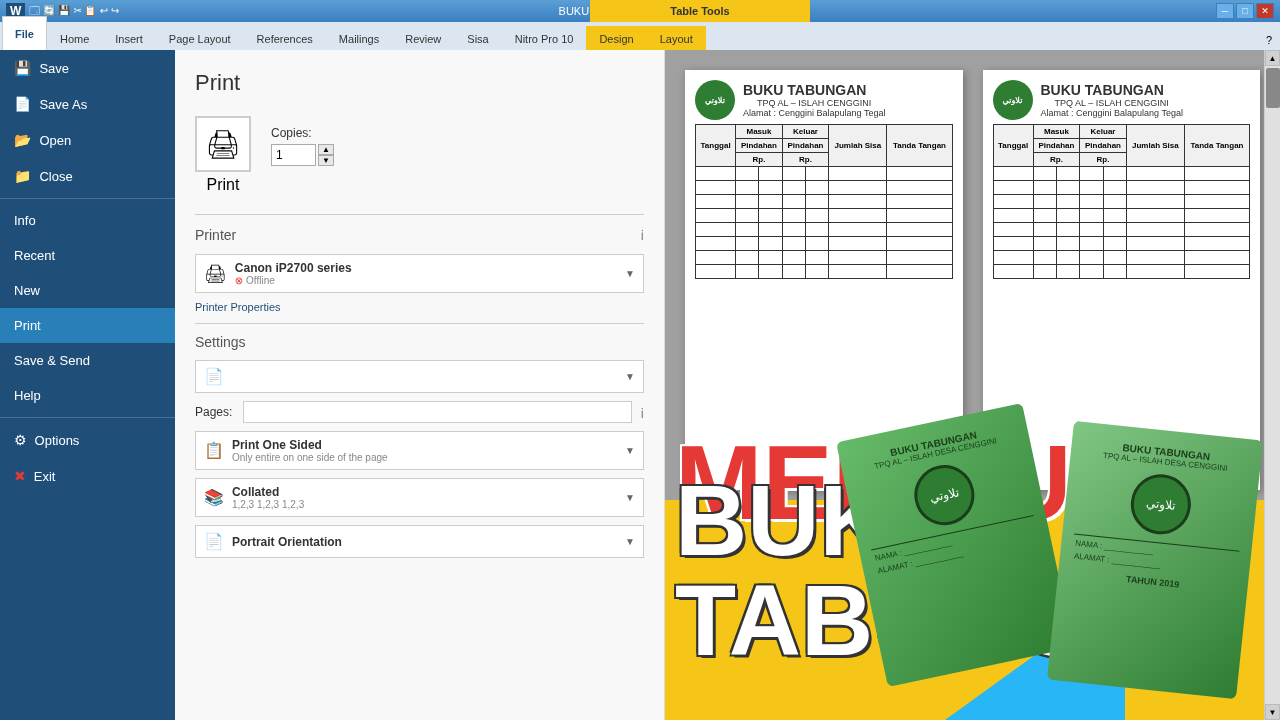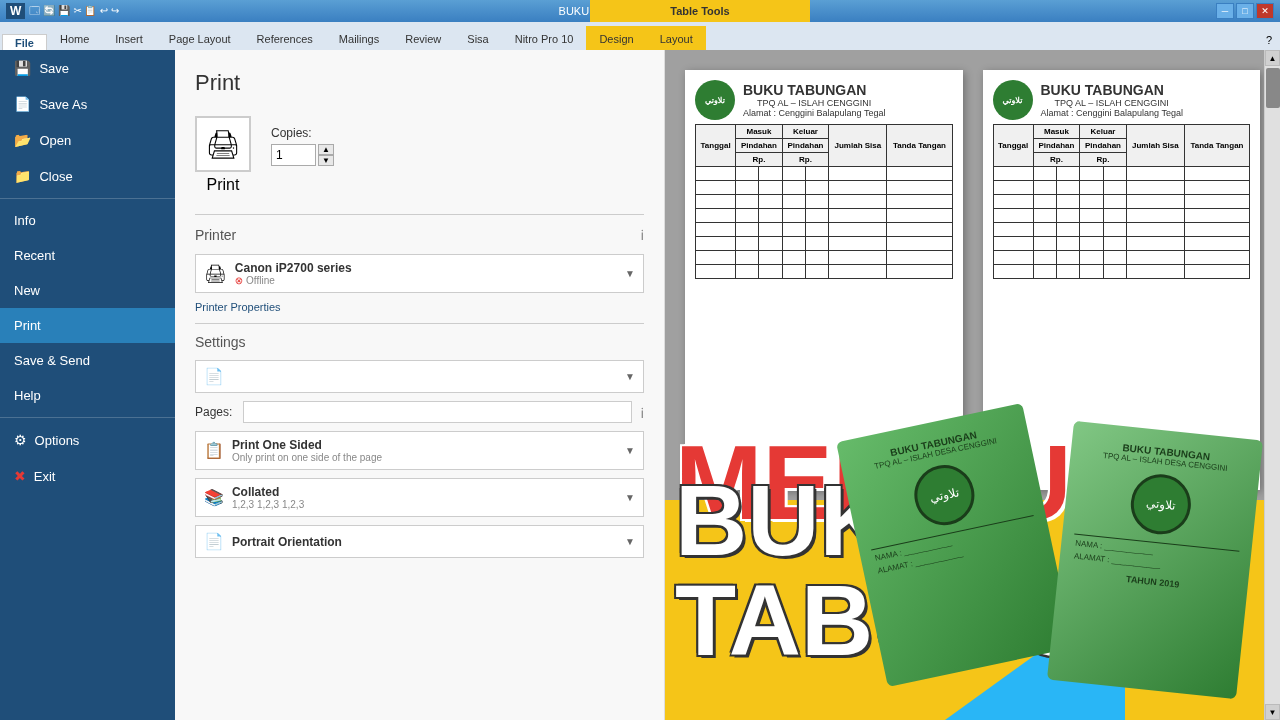--- a/index.html
+++ b/index.html
@@ -52,21 +52,21 @@
       border-bottom: none;
       background: #dce6f1;
       height: 24px;
       display: flex; align-items: center;
     }
     .ribbon-tab.active {
       background: white;
       border-color: #ccc;
       color: #1f4e79;
       font-weight: bold;
-      height: 16px;
+      height: 34px;
     }
     .ribbon-tab.table-design { background: #f5c518; color: #333; }
     .ribbon-tab.table-layout { background: #f5c518; color: #333; }
 
     
     .sidebar {
       position: absolute;
       top: 50px;
       left: 0;
       width: 175px;
@@ -419,21 +419,21 @@
       <span class="pages-label">Pages:</span>
       <input type="text" class="pages-input" style="flex: 1 1 0%; height: 22px; border: 1px solid rgb(204, 204, 204); padding: 2px 4px; font-size: 12px;">
       <span style="color:#888;font-size:14px;">ℹ</span>
     </div>
 
     <div class="settings-row">
       <div class="settings-select">
         <span class="settings-icon">📋</span>
         <div class="settings-info">
           <div class="settings-name">Print One Sided</div>
-          <div class="settings-desc">Only print on one side of the page</div>
+          <div class="settings-desc">Only entire on one side of the page</div>
         </div>
         <span class="dropdown-arrow">▼</span>
       </div>
     </div>
 
     <div class="settings-row">
       <div class="settings-select">
         <span class="settings-icon">📚</span>
         <div class="settings-info">
           <div class="settings-name">Collated</div>

